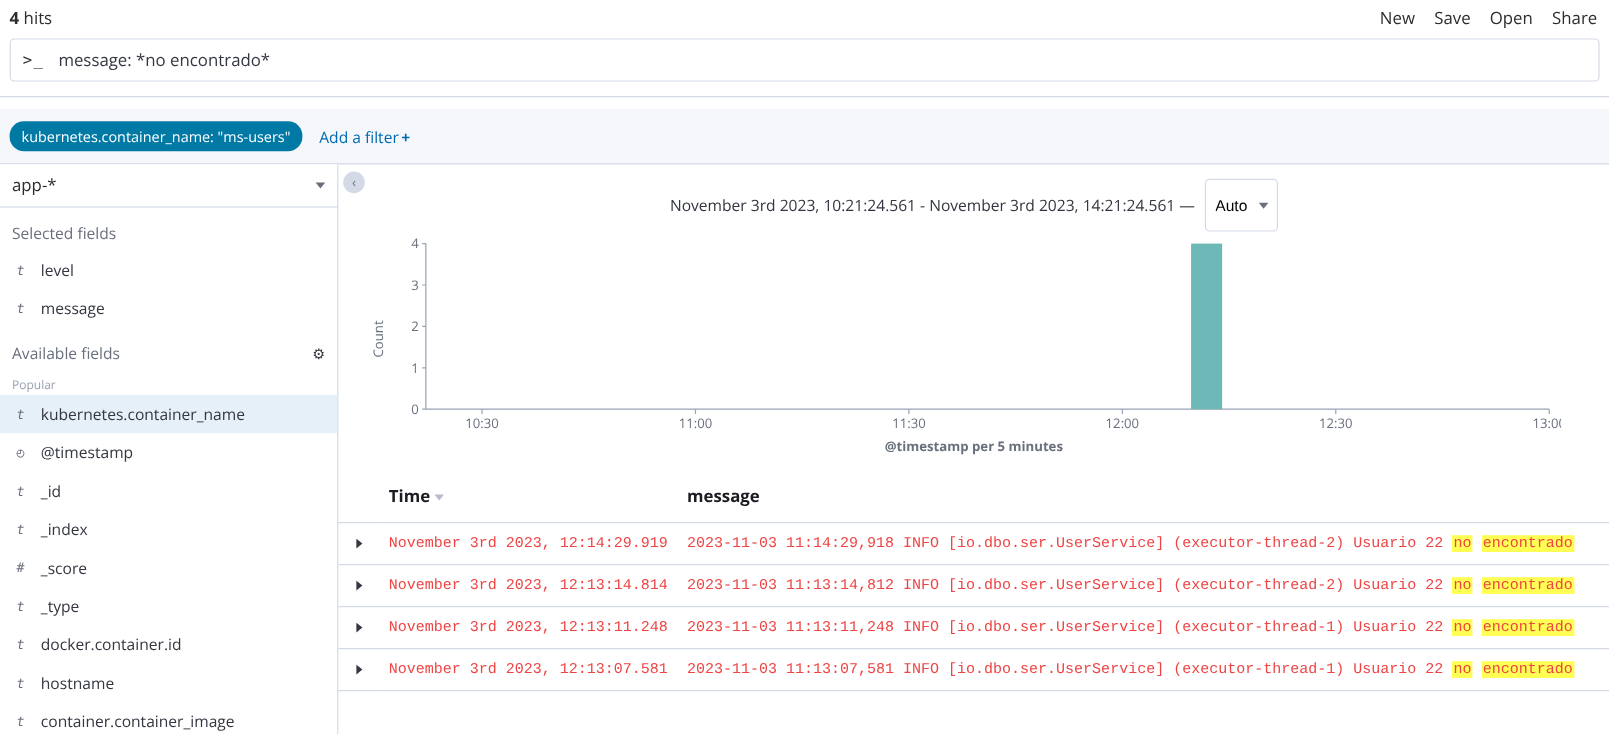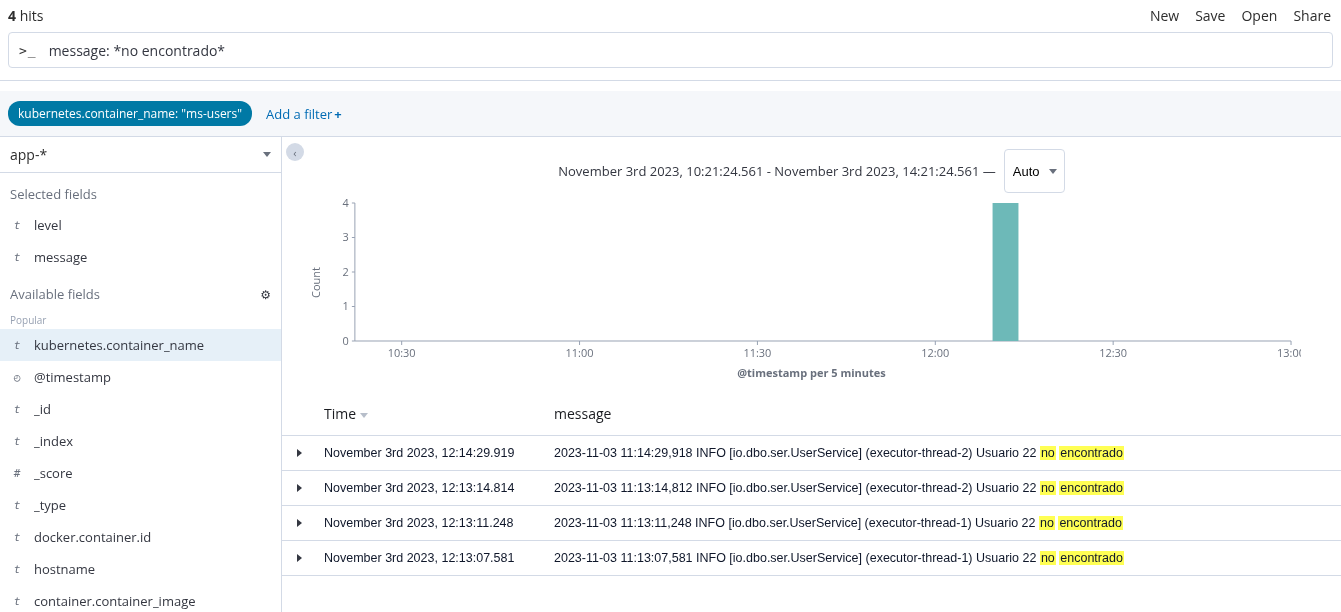--- a/index.html
+++ b/index.html
@@ -59,25 +59,25 @@
   .y-caption { writing-mode: vertical-rl; transform: rotate(180deg); font-size: 11px; color: #69707D; text-align: center; padding: 0 2px; align-self: center; }
   .chart-svg-wrap { flex: 1; position: relative; }
   svg.chart { width: 100%; height: 100%; }
   .tick-label { font-size: 11px; fill: #69707D; }
   .axis-line { stroke: #98A2B3; stroke-width: 1; }
   .bar { fill: #6db9b8; }
   .x-caption { text-align: center; font-size: 11px; color: #69707D; font-weight: 700; margin-top: -2px; margin-bottom: 14px; }
 
   
   .doc-table { width: 100%; border-collapse: collapse; }
-  .doc-table th { text-align: left; font-weight: 400; font-size: 14px; padding: 10px 8px 12px 8px; border-bottom: 1px solid #d3dae6; color: #1a1c21; }
+  .doc-table th { text-align: left; font-weight: 700; font-size: 14px; padding: 10px 8px 12px 8px; border-bottom: 1px solid #d3dae6; color: #1a1c21; }
   .doc-table th.expander-col { width: 34px; }
   .doc-table th.time-col { width: 230px; }
   .sort-caret { display:inline-block; margin-left:4px; width:0; height:0; border-left:4px solid transparent; border-right:4px solid transparent; border-top:5px solid #98A2B3; vertical-align: middle; opacity:.7; }
-  .doc-table td { border-bottom: 1px solid #d3dae6; padding: 10px 8px; font-family: Liberation Sans, sans-serif; font-size: 12.5px; color: #0f172a; vertical-align: top; white-space: nowrap; }
+  .doc-table td { border-bottom: 1px solid #d3dae6; padding: 10px 8px; font-family: Liberation Mono, monospace; font-size: 12.5px; color: #ef4444; vertical-align: top; white-space: nowrap; }
   .doc-table td.expand-cell { text-align: center; cursor: pointer; color: #69707D; font-family: Arial, sans-serif; }
   .expand-tri { display:inline-block; width:0; height:0; border-top:4px solid transparent; border-bottom:4px solid transparent; border-left:5px solid #343741; }
   mark { background: #ffff54; color: inherit; padding: 0 1px; }
 </style>
 </head>
 <body>
 
 <div class="top-bar">
   <div class="hits">
     <b>4</b> <span>hits</span>

